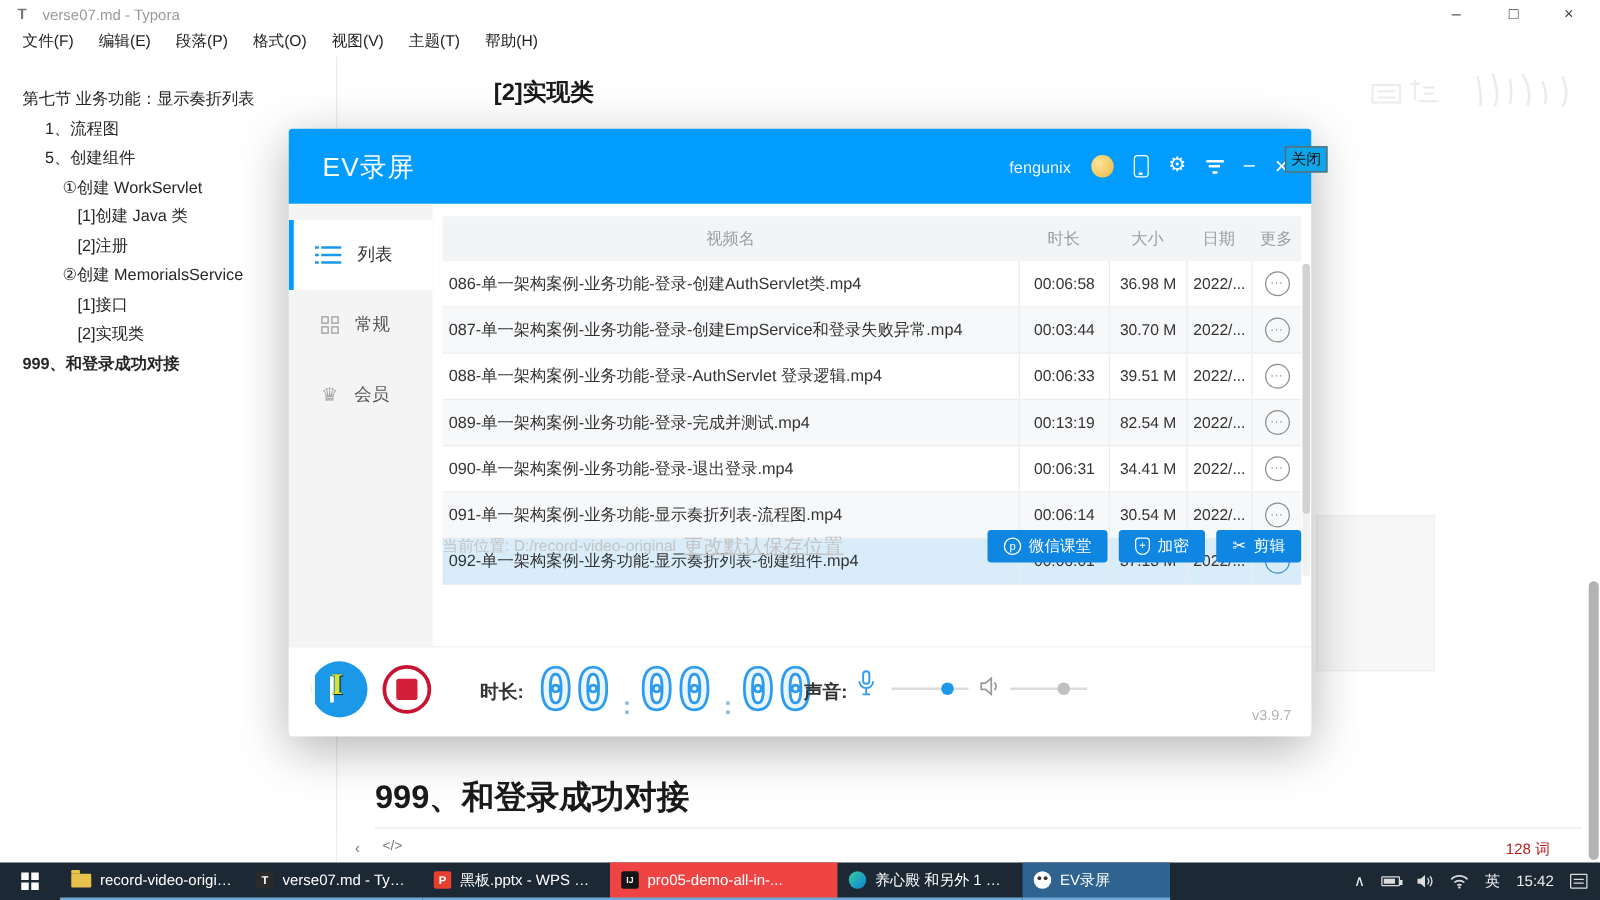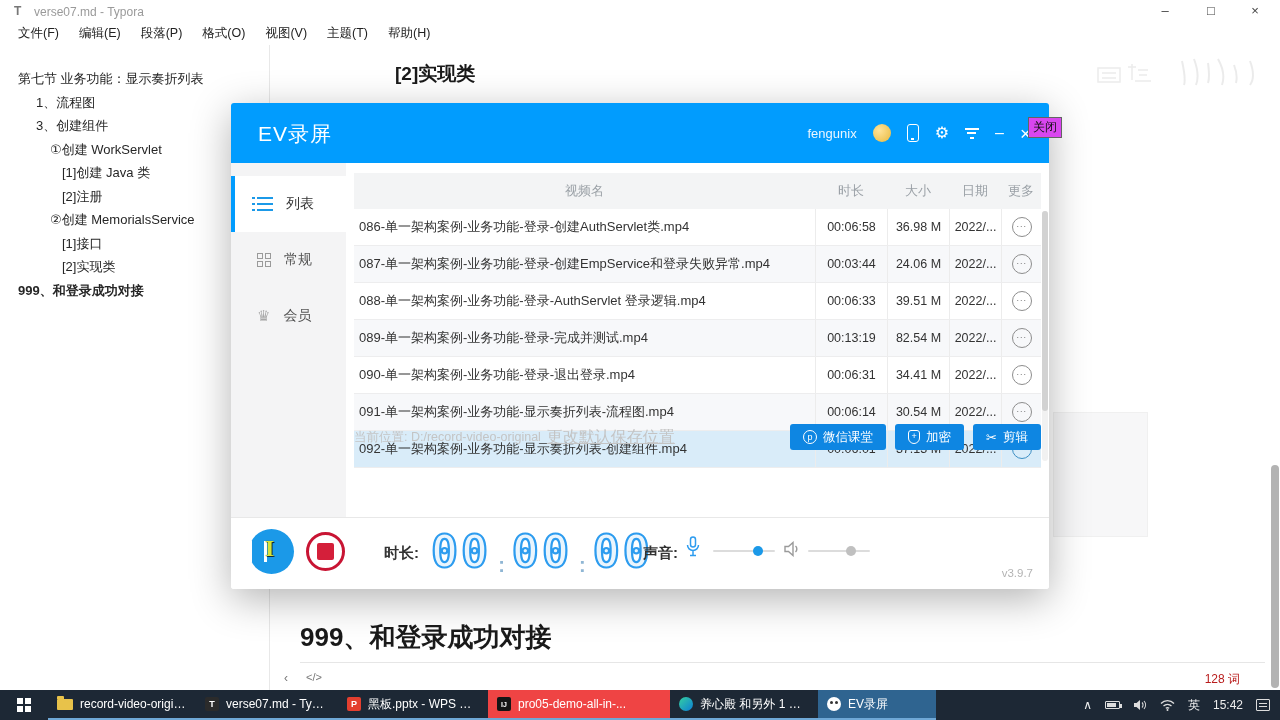--- a/index.html
+++ b/index.html
@@ -52,21 +52,21 @@
   #ev-tb-right { position:absolute; right:18px; top:0; height:60px; display:flex; align-items:center; gap:16px; }
   #ev-user { font-size:13px; color:#eaf6ff; }
   #ev-avatar { width:18px; height:18px; border-radius:50%; background:radial-gradient(circle at 35% 35%,#ffe39a,#e8b93c); }
   .ph-icon { width:12px; height:18px; border:1.6px solid #fff; border-radius:3px; position:relative; }
   .ph-icon::after { content:""; position:absolute; left:3px; bottom:1px; width:3px; height:1.6px; background:#fff; }
   .tb-glyph { color:#fff; font-size:16px; line-height:1; }
   .filter-icon { display:flex; flex-direction:column; gap:2.5px; align-items:center; }
   .filter-icon i { display:block; height:2px; background:#fff; }
   .filter-icon i:nth-child(1){ width:14px; } .filter-icon i:nth-child(2){ width:9px; } .filter-icon i:nth-child(3){ width:4px; }
   #ev-close { font-size:19px; }
-  #ev-tooltip { position:absolute; left:797px; top:14px; background:#d946ef; border:1px solid #646464; color:#111;
+  #ev-tooltip { position:absolute; left:797px; top:14px; background:#0ea5e9; border:1px solid #646464; color:#111;
                 font-size:12px; padding:1px 4px; z-index:9; white-space:nowrap; }
 
   #ev-body { position:absolute; left:0; top:60px; width:818px; height:354px; display:flex; overflow:hidden; }
   #ev-nav { width:115px; background:#f4f4f5; padding-top:13px; }
   .nav-item { height:56px; display:flex; align-items:center; gap:13px; padding-left:26px; color:#555; font-size:14px; position:relative; }
   .nav-item.active { background:#fff; color:#333; }
   .nav-item.active::before { content:""; position:absolute; left:0; top:0; width:4px; height:56px; background:#019cfe; }
   .grid-icon { display:grid; grid-template-columns:6px 6px; grid-template-rows:6px 6px; gap:2px; }
   .grid-icon i { border:1.5px solid #9a9a9a; display:block; }
   .list-icon { display:flex; flex-direction:column; gap:3.5px; }
@@ -171,21 +171,21 @@
   <span class="menu-item">格式(O)</span>
   <span class="menu-item">视图(V)</span>
   <span class="menu-item">主题(T)</span>
   <span class="menu-item">帮助(H)</span>
 </div>
 
 <div id="typ-sidebar" class="abs">
   <div id="outline">
     <div class="ol-item lvl0">第七节 业务功能：显示奏折列表</div>
     <div class="ol-item lvl1">1、流程图</div>
-    <div class="ol-item lvl1">3、创建组件</div>
+    <div class="ol-item lvl1">5、创建组件</div>
     <div class="ol-item lvl2">①创建 WorkServlet</div>
     <div class="ol-item lvl3">[1]创建 Java 类</div>
     <div class="ol-item lvl3">[2]注册</div>
     <div class="ol-item lvl2">②创建 MemorialsService</div>
     <div class="ol-item lvl3">[1]接口</div>
     <div class="ol-item lvl3">[2]实现类</div>
     <div class="ol-item lvl0 bold">999、和登录成功对接</div>
   </div>
 </div>
 
@@ -263,21 +263,21 @@
         <div class="c dur">00:06:58</div>
         <div class="c size">36.98 M</div>
         <div class="c date">2022/...</div>
         <div class="c more">
             <span class="morebtn">···</span>
           </div>
       </div>
       <div class="trow even">
         <div class="c name ellipsis">087-单一架构案例-业务功能-登录-创建EmpService和登录失败异常.mp4</div>
         <div class="c dur">00:03:44</div>
-        <div class="c size">24.06 M</div>
+        <div class="c size">30.70 M</div>
         <div class="c date">2022/...</div>
         <div class="c more">
             <span class="morebtn">···</span>
           </div>
       </div>
       <div class="trow">
         <div class="c name ellipsis">088-单一架构案例-业务功能-登录-AuthServlet 登录逻辑.mp4</div>
         <div class="c dur">00:06:33</div>
         <div class="c size">39.51 M</div>
         <div class="c date">2022/...</div>

